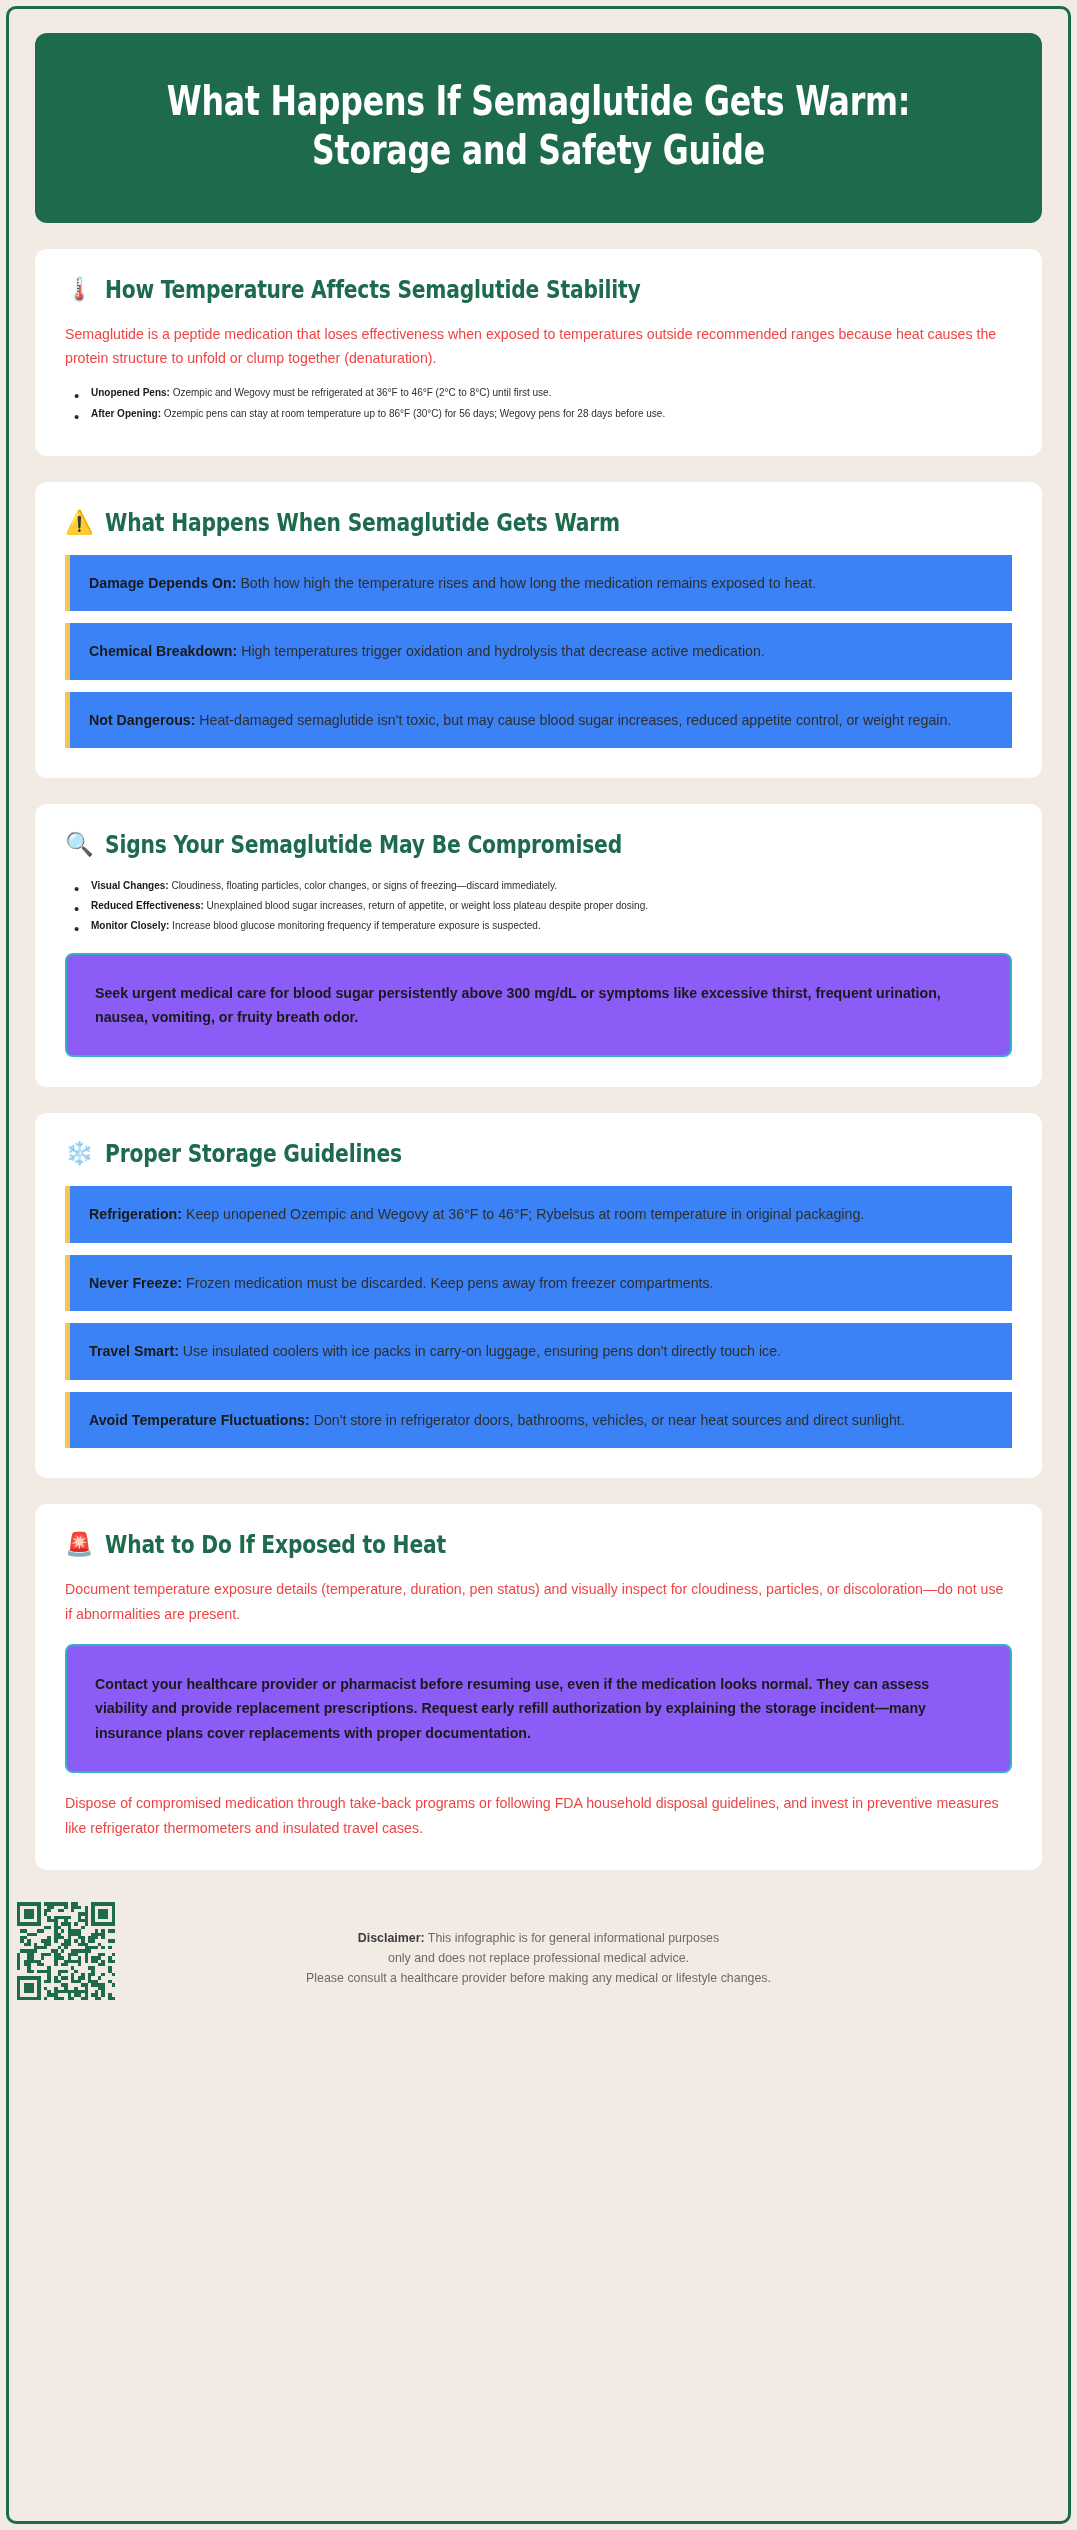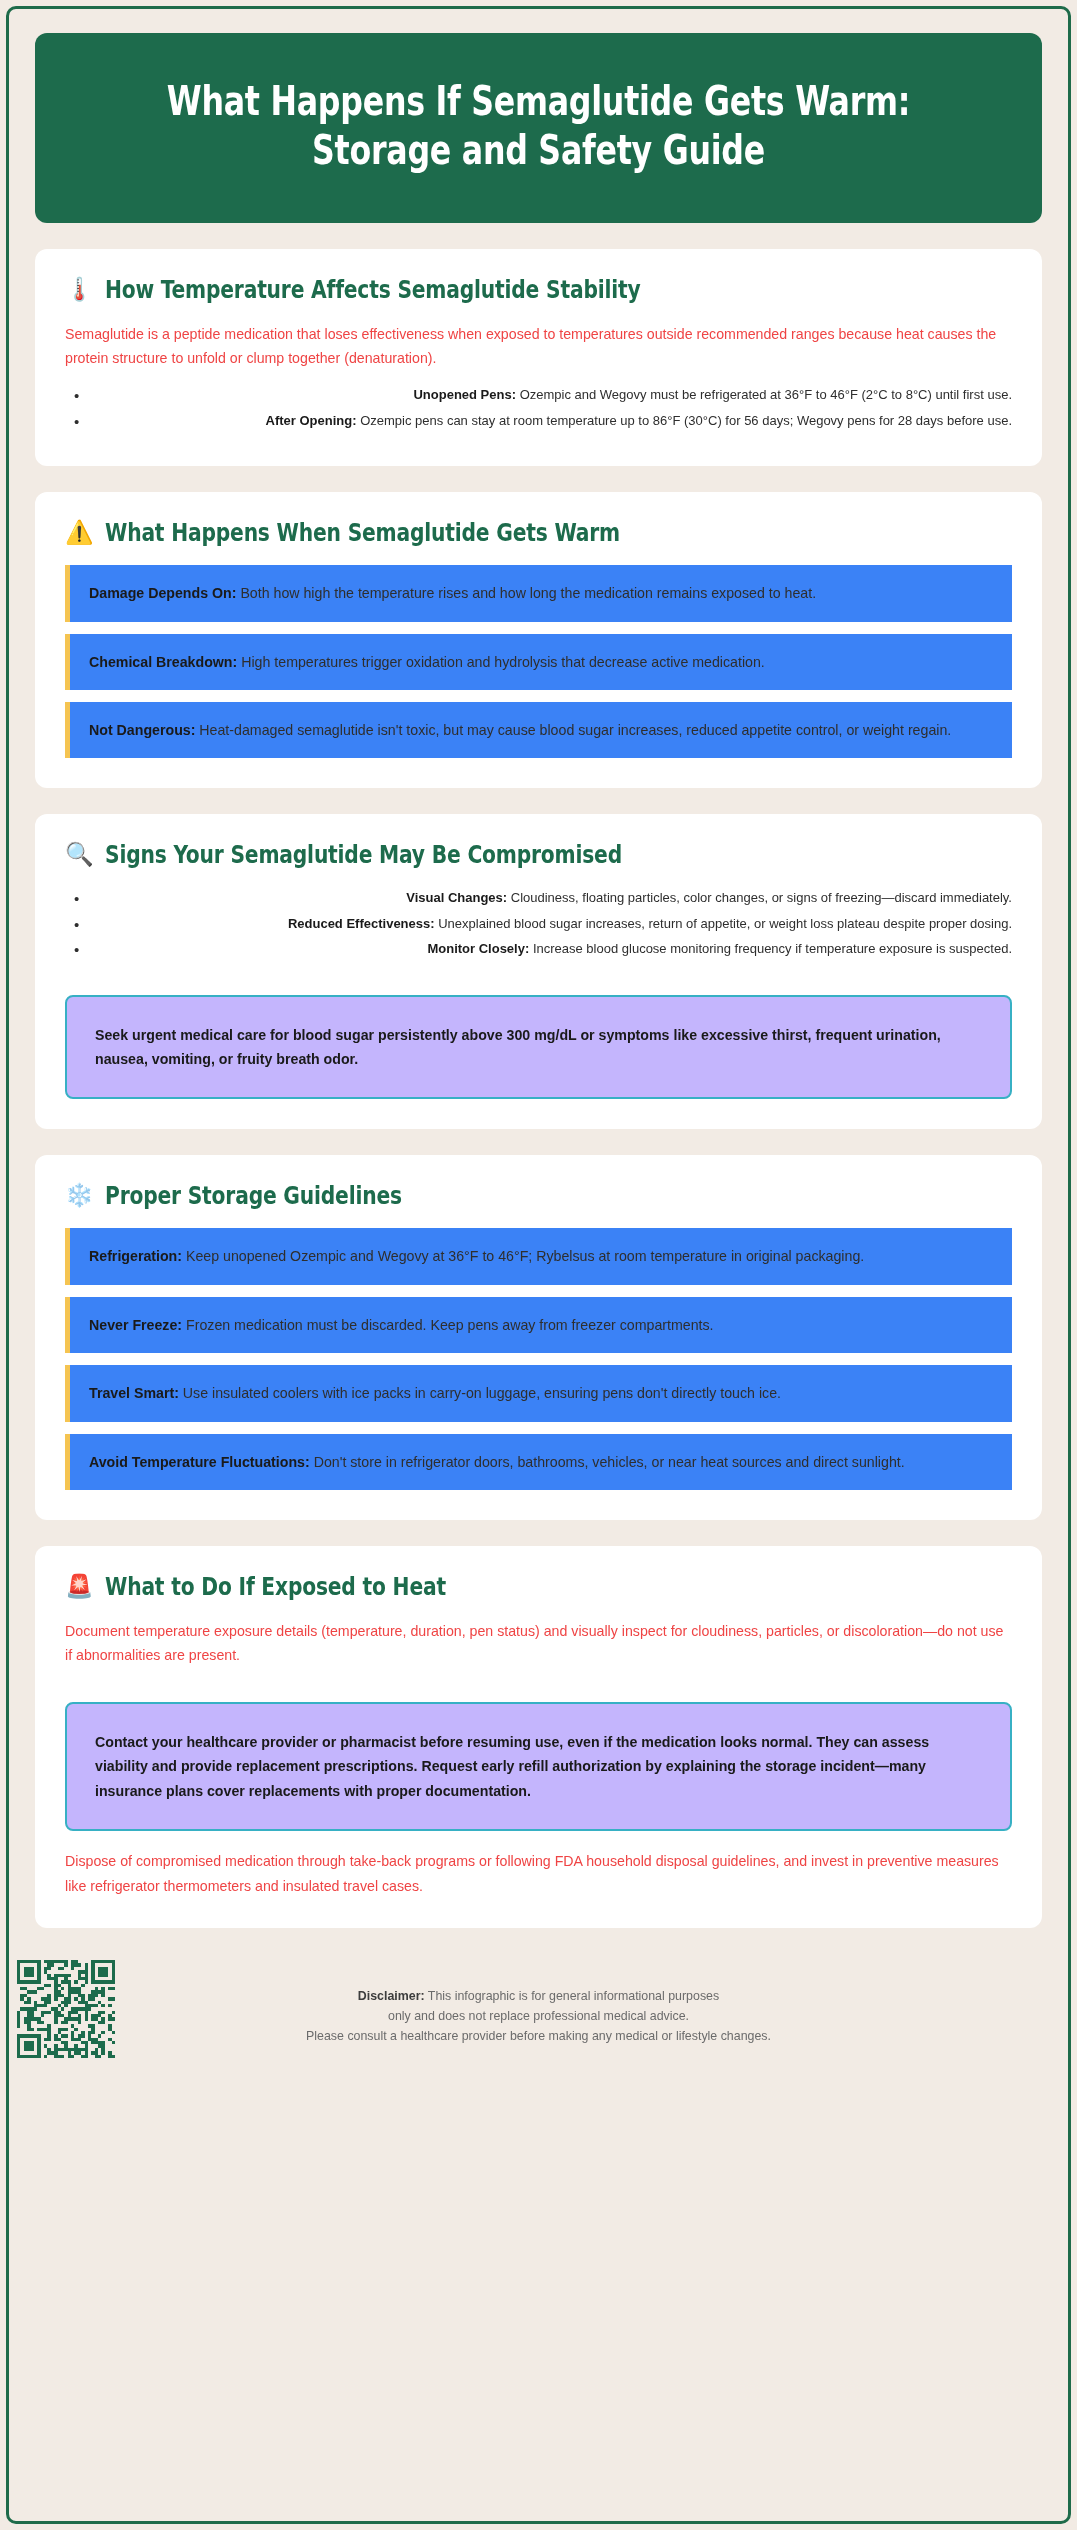--- a/index.html
+++ b/index.html
@@ -93,24 +93,23 @@
   .para:last-child { margin-bottom: 0; }
 
   .bullets {
     list-style: none;
     margin: 4px 0 4px 0;
   }
   .bullets li {
     position: relative;
     padding-left: 26px;
     color: #2e2e2e;
-    font-size: 13px;
+    font-size: 10px;
     line-height: 1.72;
     margin-bottom: 3px;
-    text-align: right;
   }
   .bullets li::before {
     content: "\2022";
     position: absolute;
     left: 9px;
     top: -1px;
     font-size: 15px;
     color: #2e2e2e;
   }
   .lead { font-weight: bold; color: #1a1a1a; }
@@ -122,25 +121,25 @@
     padding: 16px 20px 16px 19px;
     margin-bottom: 12px;
     font-size: 14.2px;
     line-height: 1.72;
     color: #2e2e2e;
   }
   .callout:last-child { margin-bottom: 0; }
 
   
   .alertbox {
-    background: #c4b5fd;
+    background: #8b5cf6;
     border: 2px solid #37b0c4;
     border-radius: 8px;
     padding: 26px 28px;
-    margin-top: 34px;
+    margin-top: 18px;
     font-size: 14.2px;
     line-height: 1.72;
     font-weight: bold;
     color: #1a1a1a;
   }
 
   .after-note { margin-top: 18px; }
 
   
   .footer {

